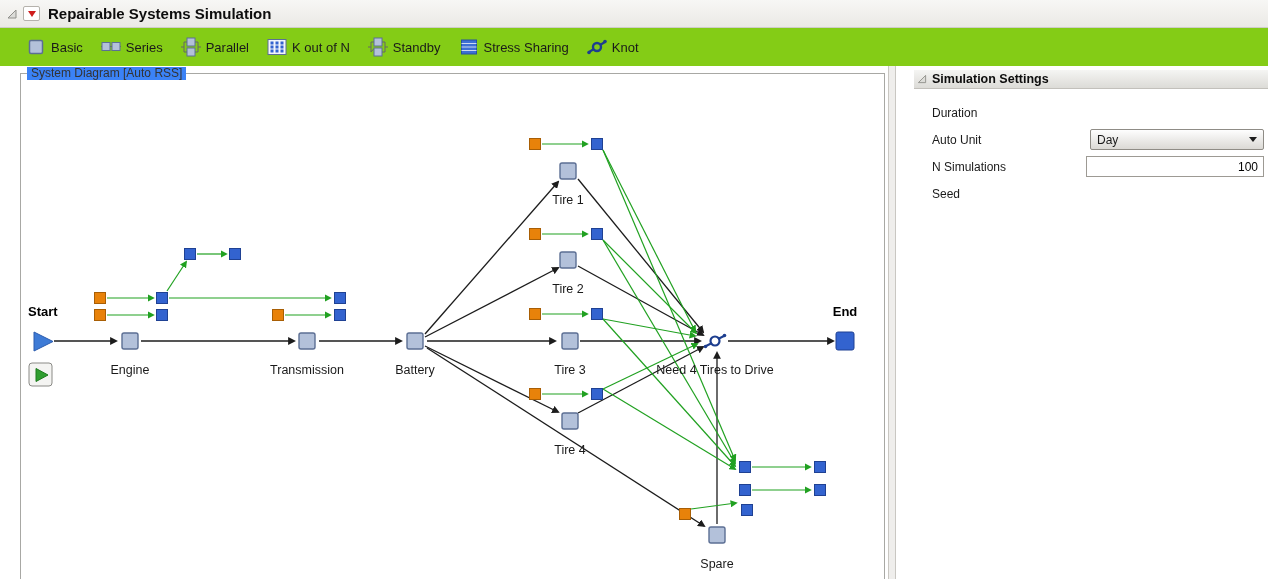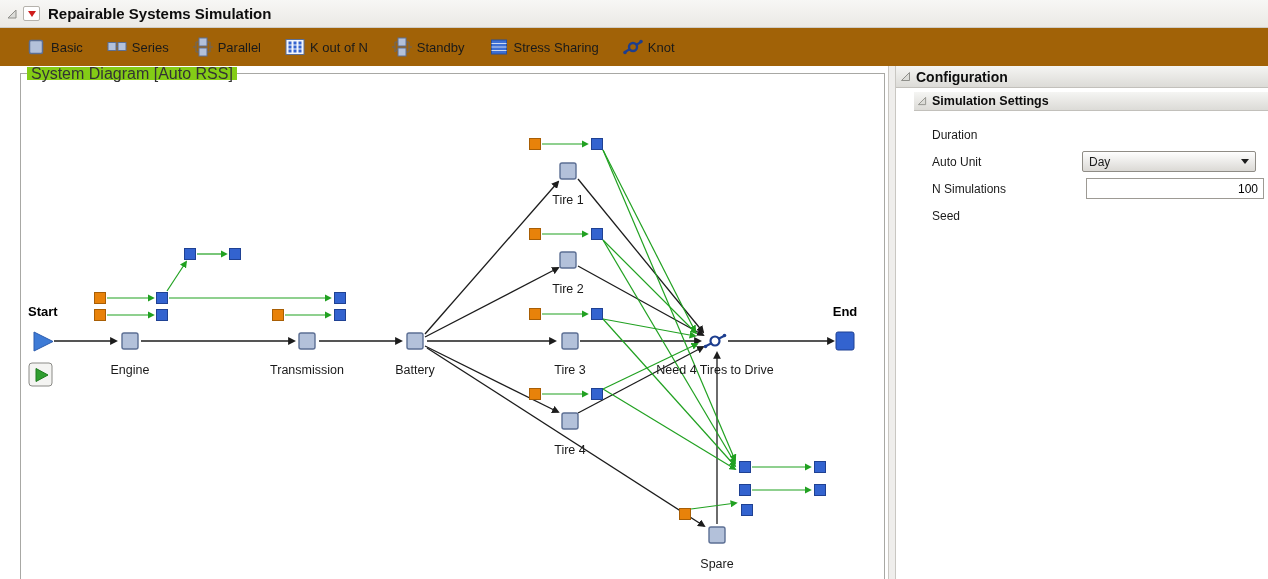--- a/index.html
+++ b/index.html
@@ -10,51 +10,51 @@
   .titlebar{height:28px;display:flex;align-items:center;padding:10px 6px;
     background:linear-gradient(#f7f7f5,#ebe9e5);border-bottom:1px solid #cfcdc8}
   .disc{flex:none;cursor:pointer}
   .red-menu{width:17px;height:15px;background:#fff;border:1px solid #b5b2ac;border-radius:2px;
     display:flex;align-items:center;justify-content:center;margin:0 5px;cursor:pointer}
   .red-menu .tri{width:0;height:0;border-left:4px solid transparent;border-right:4px solid transparent;
     border-top:6px solid #cf1d1d}
   .titlebar .title{font-size:15px;font-weight:bold;color:#0d0d0d;margin-left:3px}
 
   
-  .toolbar{height:38px;display:flex;align-items:center;gap:24px;padding-left:26px;background:#a16207}
+  .toolbar{height:38px;display:flex;align-items:center;gap:18px;padding-left:26px;background:#84cc16}
   .tb-item{display:flex;align-items:center;gap:5px;font-size:13px;color:#1a1a1a;cursor:pointer}
   .tb-item svg{flex:none}
 
   
   .content{display:flex;height:513px}
   .diagram-panel{width:888px;position:relative;background:#fff}
   .groupbox{position:absolute;left:20px;right:3px;top:7px;bottom:-2px;border:1px solid #a8a8a4}
-  .groupbox-legend{position:absolute;left:27px;top:1px;background:#84cc16;padding:0 4px;
-    font-size:16px;color:#333;z-index:2;line-height:13px}
+  .groupbox-legend{position:absolute;left:27px;top:1px;background:#3b82f6;padding:0 4px;
+    font-size:12px;color:#333;z-index:2;line-height:13px}
   #diagram-svg{position:absolute;left:0;top:0;z-index:1}
   #diagram-svg text{font-family:"Liberation Sans",sans-serif}
   .node-label{font-size:12.5px;fill:#1a1a1a}
   .endpoint-label{font-size:13px;font-weight:bold;fill:#000}
   .splitter{width:8px;background:#efeeec;border-left:1px solid #c9c7c2;border-right:1px solid #c9c7c2;cursor:col-resize}
 
   
   .config-panel{flex:1;background:#fff}
   .cfg-header{height:22px;background:linear-gradient(#f5f5f3,#dcdbd7);border-bottom:1px solid #c2c0bb;
     display:flex;align-items:center;gap:5px;padding-left:4px;cursor:pointer}
   .cfg-header .txt{font-size:14px;font-weight:bold;color:#0d0d0d}
   .cfg-section{margin-left:18px;margin-top:4px}
   .cfg-subheader{height:19px;background:linear-gradient(#f5f5f3,#dcdbd7);border-bottom:1px solid #c2c0bb;
     display:flex;align-items:center;gap:5px;padding-left:3px;cursor:pointer}
   .cfg-subheader .txt{font-size:12.5px;font-weight:bold;color:#0d0d0d}
   .cfg-rows{padding-top:10px}
   .cfg-row{display:flex;align-items:center;height:27px;padding-left:18px}
   .cfg-label{font-size:12px;color:#1a1a1a}
   .cfg-input{margin-left:auto;margin-right:4px;width:178px;height:21px;border:1px solid #9d9a94;
     font-size:12px;text-align:right;padding:0 5px;background:#fff;font-family:"Liberation Sans",sans-serif}
-  .cfg-select{margin-left:auto;margin-right:12px;width:174px;height:21px;border:1px solid #8f8c86;border-radius:2px;
+  .cfg-select{margin-left:auto;margin-right:4px;width:174px;height:21px;border:1px solid #8f8c86;border-radius:2px;
     background:linear-gradient(#fefefe,#dbd9d5);display:flex;align-items:center;font-size:12px;padding-left:6px;cursor:pointer}
   .cfg-select .arrow{margin-left:auto;margin-right:6px;width:0;height:0;
     border-left:4px solid transparent;border-right:4px solid transparent;border-top:5px solid #1c1c1c}
 </style>
 </head>
 <body>
 
 <div class="titlebar">
   <svg class="disc" width="12" height="12" viewBox="0 0 12 12">
     <polygon points="2,10 10,10 10,2" fill="#dcdcd8" stroke="#8f8f8a"></polygon>
@@ -236,26 +236,20 @@
         <text x="715" y="308" text-anchor="middle" class="node-label">Need 4 Tires to Drive</text>
         <rect x="836" y="266" width="18" height="18" rx="2" fill="#3363cf" stroke="#1f4193"></rect>
         <text x="28" y="250" class="endpoint-label">Start</text>
         <text x="845" y="250" text-anchor="middle" class="endpoint-label">End</text>
       </svg>
   </div>
 
   <div class="splitter"></div>
 
   <div class="config-panel">
-    <div class="cfg-header">
-      <svg class="disc" width="11" height="11" viewBox="0 0 11 11">
-        <polygon points="1.5,9.5 9.5,9.5 9.5,1.5" fill="#dcdcd8" stroke="#8f8f8a"></polygon>
-      </svg>
-      <span class="txt">Configuration</span>
-    </div>
     <div class="cfg-section">
       <div class="cfg-subheader">
         <svg class="disc" width="10" height="10" viewBox="0 0 11 11">
           <polygon points="1.5,9.5 9.5,9.5 9.5,1.5" fill="#dcdcd8" stroke="#8f8f8a"></polygon>
         </svg>
         <span class="txt">Simulation Settings</span>
       </div>
       <div class="cfg-rows">
         <div class="cfg-row">
           <span class="cfg-label">Duration</span>

